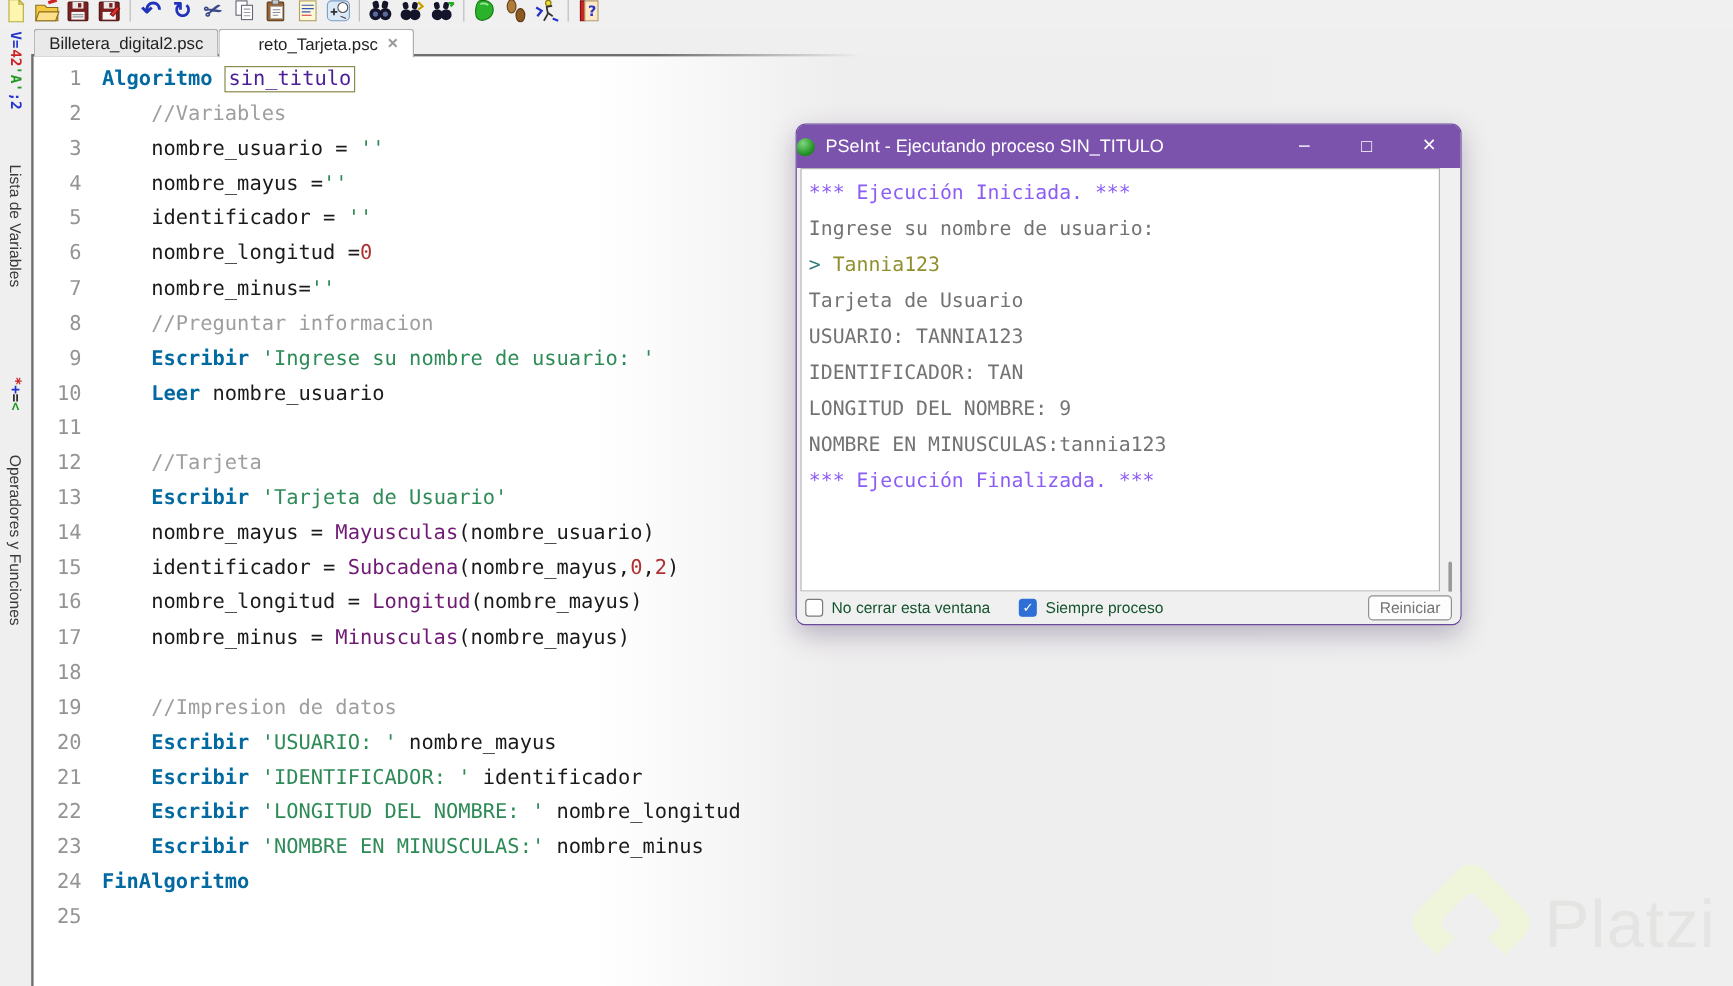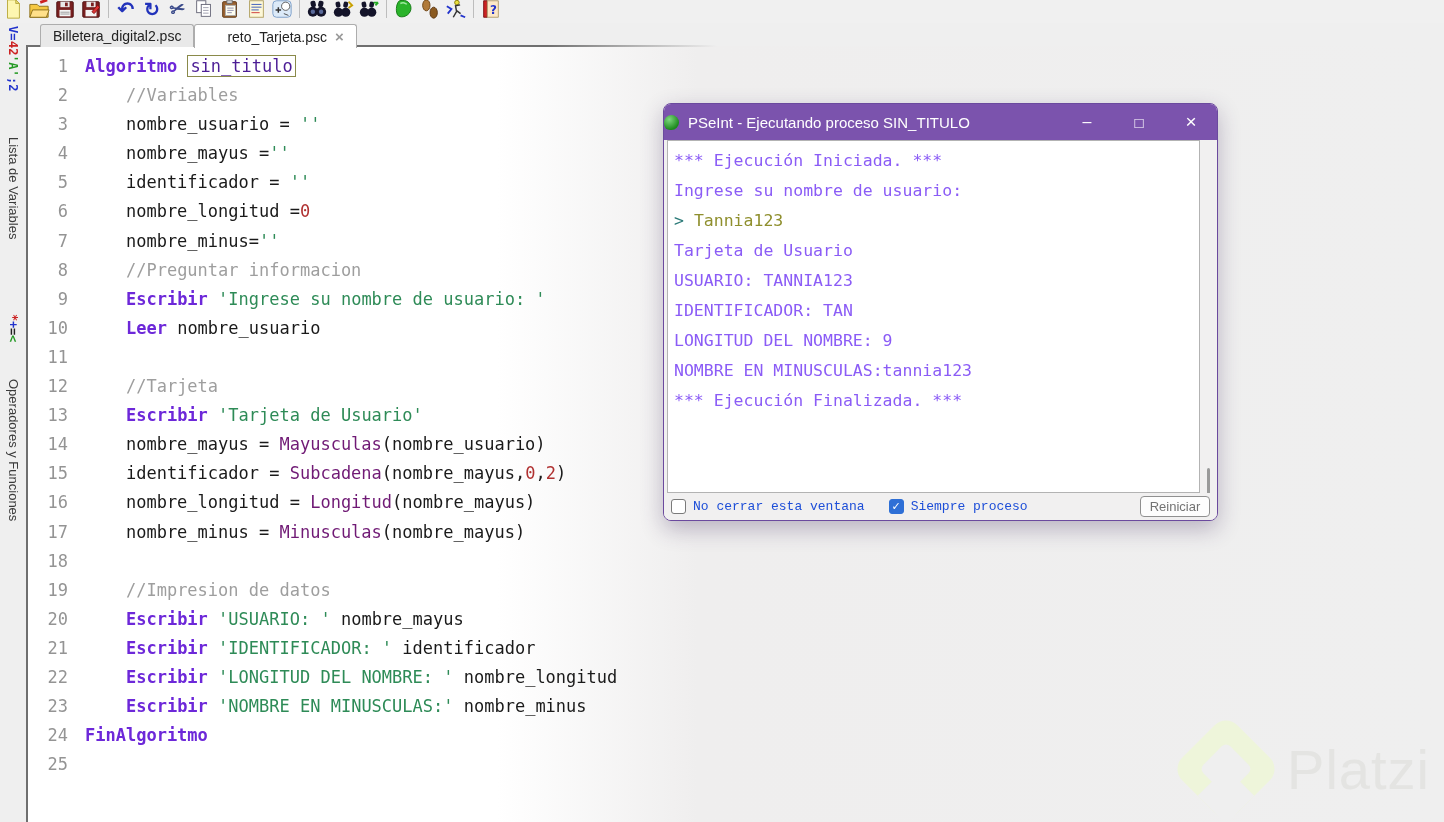--- a/index.html
+++ b/index.html
@@ -8,40 +8,40 @@
 
   
   .toolbar { position:absolute; left:0; top:0; width:100%; height:23px;
     background:#f0f0f0; display:flex; align-items:flex-start; padding-left:0; z-index:6; }
   .tb-icon { width:26px; height:22px; display:flex; align-items:center; justify-content:center;
     margin-top:-2px; cursor:pointer; }
   .tb-sep { width:1px; height:18px; background:#bdbdbd; margin:0 4px; align-self:flex-start; }
   .tb-glyph { font-weight:bold; line-height:1; }
 
   
-  .tabbar { position:absolute; left:40px; top:24px; height:23px; display:flex; z-index:5; }
+  .tabbar { position:absolute; left:28px; top:24px; height:23px; display:flex; z-index:5; }
   .tab { height:23px; padding:0 12px; display:flex; align-items:center; gap:8px;
     font-size:14px; color:#222; background:#e9e9e9; border:1px solid #adadad;
     border-bottom:none; border-radius:3px 3px 0 0; cursor:pointer; }
   .tab.active { background:#ffffff; position:relative; z-index:7; height:24px;padding-left:32px; }
   .tab-close { color:#9a9a9a; font-weight:bold; font-size:15px; line-height:1; cursor:pointer; }
 
   
   .editor-bg { position:absolute; left:27px; top:46px; right:0; bottom:0; z-index:1;
     background:linear-gradient(90deg,#ffffff 0px,#ffffff 470px,#efeeee 670px,#efefef 100%); }
   .editor-topline { position:absolute; left:27px; top:45px; width:690px; height:1.5px; z-index:2;
     background:linear-gradient(90deg,#6f6f6f 0px,#6f6f6f 520px,rgba(111,111,111,0) 690px); }
   .editor-leftline { position:absolute; left:26px; top:45px; width:1.5px; bottom:0;
     background:#6f6f6f; z-index:2; }
   .code-area { position:absolute; left:28px; top:52px; width:660px; z-index:3;
     font-family:"DejaVu Sans Mono", monospace; font-size:17px; white-space:pre; cursor:text; }
   .cline { display:flex; height:29.1px; line-height:29.1px; }
   .ln { width:40px; text-align:right; color:#949494; flex:none; }
   .ctext { margin-left:17px; }
-  .kw { color:#6d28d9; font-weight:bold; }
+  .kw { color:#0369a1; font-weight:bold; }
   .cm { color:#9e9e9e; }
   .st { color:#2e8b57; }
   .nu { color:#b03131; }
   .fn { color:#701a75; }
   .pl { color:#1a1a1a; }
   .bx { color:#4c1d95; border:1px solid #8a8a4a; padding:0 2px; }
 
   
   .side { position:absolute; left:0; top:24px; width:26px; bottom:0; z-index:4; background:transparent; }
   .vtext { position:absolute; left:0; width:26px; display:flex; align-items:center; justify-content:center;
@@ -58,32 +58,32 @@
   .app-dot { width:15px; height:15px; border-radius:50% 50% 50% 40%;
     background:radial-gradient(circle at 35% 30%, #7ed87e, #1d8a1d 70%); flex:none; }
   .win-btns { position:absolute; right:0; top:0; height:36px; display:flex; }
   .win-btn { width:52px; height:36px; display:flex; align-items:center; justify-content:center;
     color:#fff; cursor:pointer; }
   .console { position:absolute; left:3px; right:17px; top:36px; bottom:27px; background:#ffffff;
     border:1px solid #b3b3b3; padding:5px 6px; font-family:"DejaVu Sans Mono", monospace;
     font-size:16.5px; white-space:pre; overflow:hidden; cursor:text; }
   .conline { height:30px; line-height:30px; }
   .sys { color:#8b5cf6; }
-  .out { color:#8b5cf6; }
+  .out { color:#737373; }
   .prm { color:#2b7a78; }
   .inp { color:#8f8f2e; }
   .scroll-thumb { position:absolute; right:7px; top:364px; width:3px; height:40px;
     background:#9a9a9a; border-radius:2px; cursor:grab; }
   .exec-footer { position:absolute; left:0; right:0; bottom:0; height:27px; display:flex;
     align-items:center; padding:0 7px; gap:7px; background:#f1f0f0; }
   .cb { width:15px; height:15px; border-radius:3px; flex:none; cursor:pointer; }
   .cb.off { background:#fff; border:1px solid #7a7a7a; }
   .cb.on { background:#2e6fd6; border:1px solid #2e6fd6; color:#fff; font-size:11px;
     display:flex; align-items:center; justify-content:center; }
-  .cb-label { font-size:13px; color:#1d4ed8;font-family:Liberation Mono, monospace; }
+  .cb-label { font-size:13px; color:#14532d; }
   .gap16 { width:10px; }
   .restart-btn { margin-left:auto; width:70px; height:21px; background:#fdfdfd;
     border:1px solid #909090; border-radius:4px; font-size:13px; color:#737373;
     display:flex; align-items:center; justify-content:center; cursor:pointer; }
 
   
   .wm { position:absolute; right:14px; bottom:14px; display:flex; align-items:center; gap:22px; z-index:2; }
   .wm-logo { width:78px; height:78px; position:relative; transform:rotate(45deg); }
   .wm-outer { position:absolute; inset:0; background:#eef5da; border-radius:16px; }
   .wm-inner { position:absolute; left:20px; top:20px; right:20px; bottom:20px;

